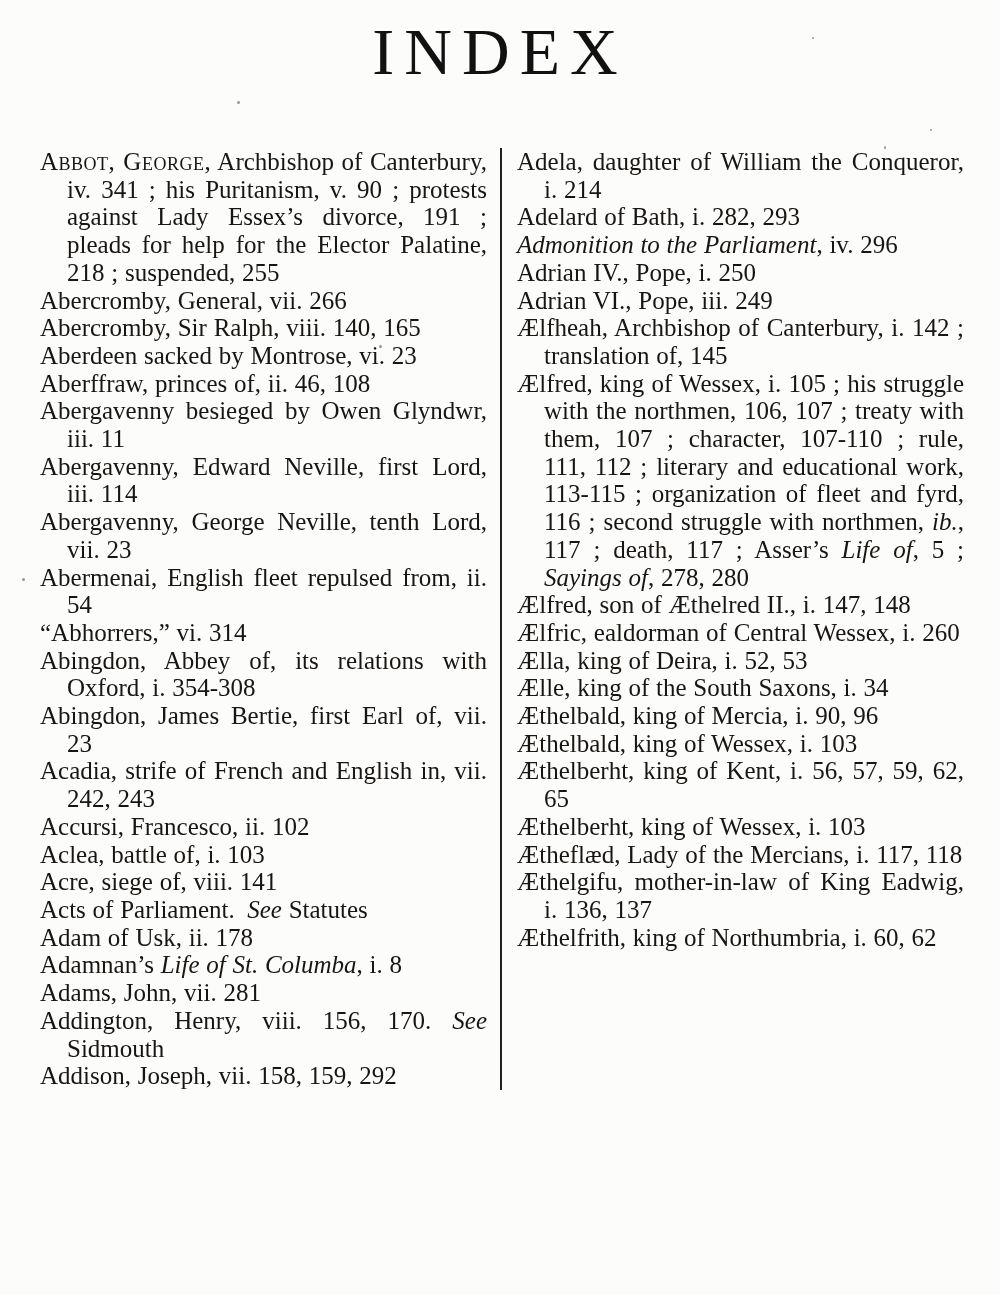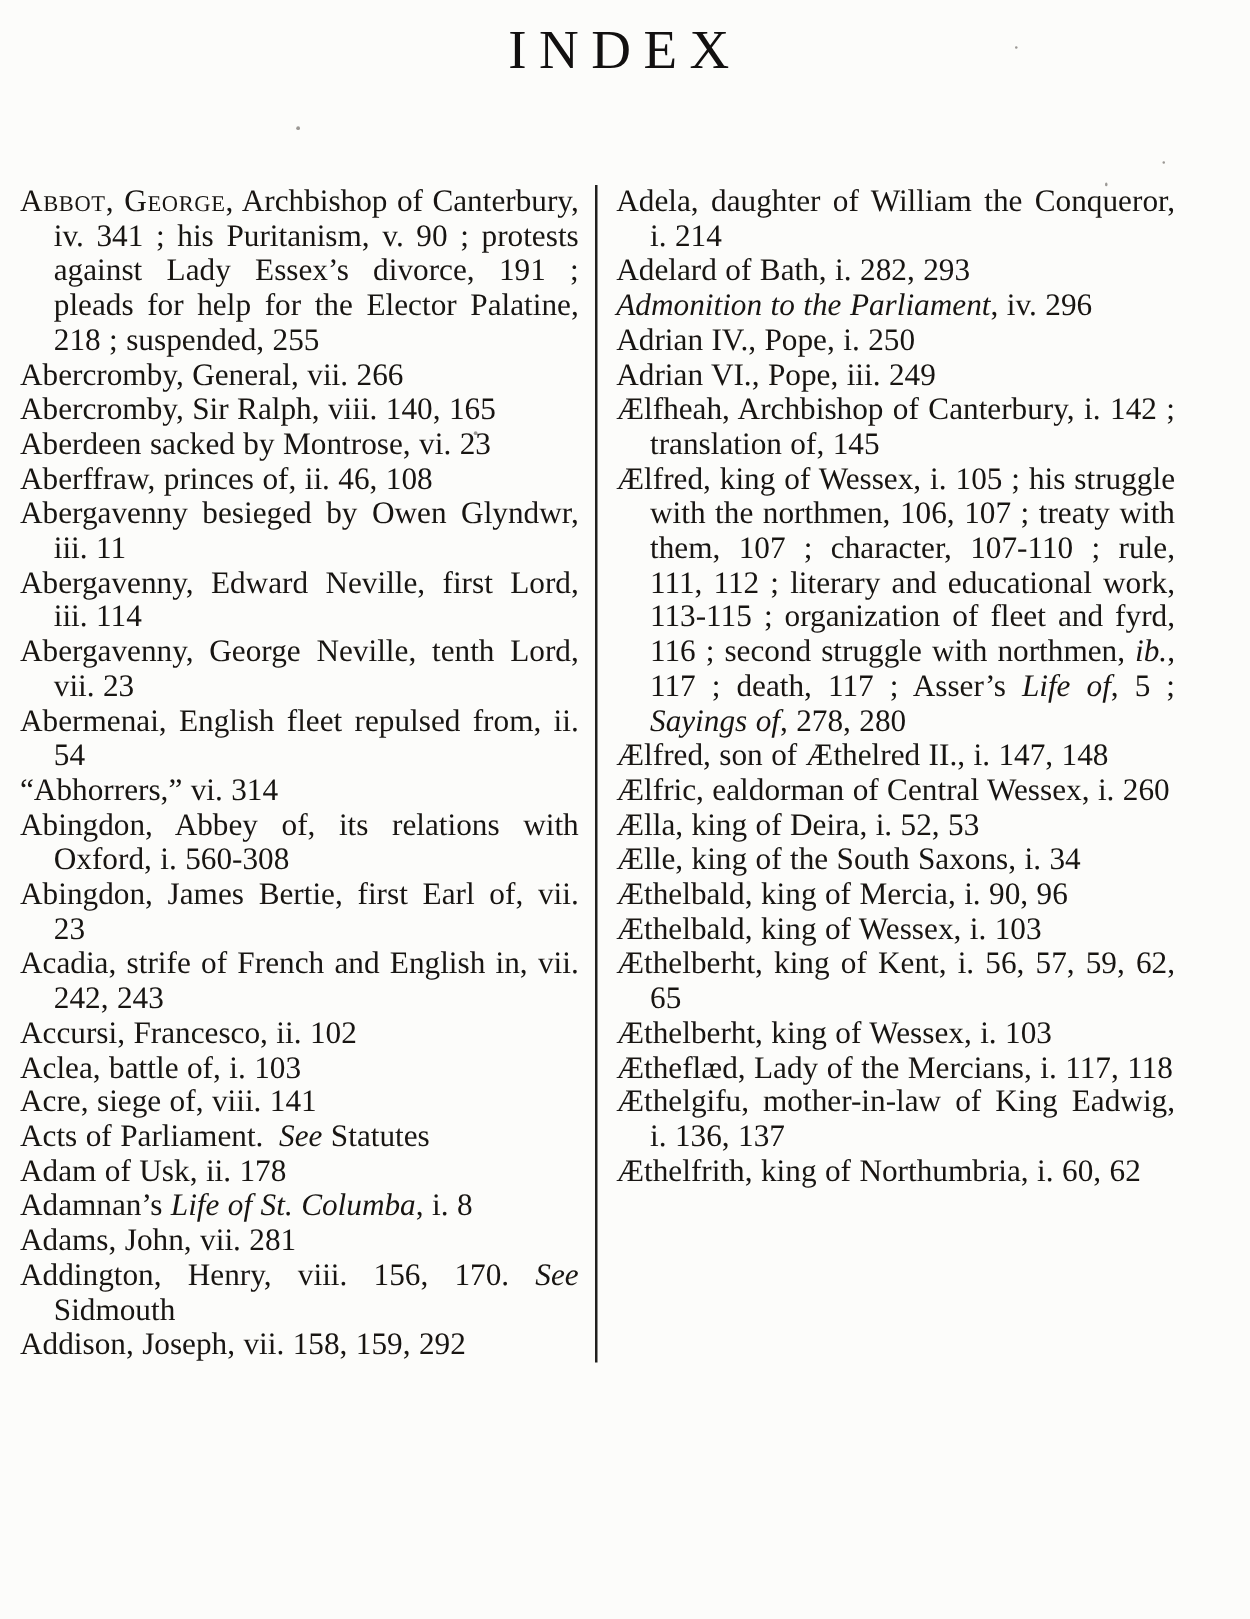--- a/index.html
+++ b/index.html
@@ -17,30 +17,30 @@
   .page {
     position: absolute;
     inset: 0;
   }
   .title {
     position: absolute;
     top: 14px;
     left: 0;
     width: 100%;
     text-align: center;
-    font-size: 44px;
+    font-size: 66px;
     font-weight: 500;
     letter-spacing: 10px;
     font-family: "Liberation Serif", "DejaVu Serif", serif;
     color: #121010;
   }
   .columns {
     position: absolute;
     top: 148px;
-    left: 16px;
+    left: 40px;
     display: flex;
     align-items: stretch;
   }
   .col { width: 447px; }
   .divider {
     width: 2px;
     background: #21201e;
     margin-left: 13px;
     margin-right: 15px;
     align-self: stretch;
@@ -74,21 +74,21 @@
         <p class="entry"><span class="sc">Abbot, George,</span><span class="rm"> Archbishop of Canterbury, iv. 341&nbsp;; his Puritanism, v. 90&nbsp;; protests against Lady Essex’s divorce, 191&nbsp;; pleads for help for the Elector Palatine, 218&nbsp;; suspended, 255</span></p>
         <p class="entry"><span class="rm">Abercromby, General, vii. 266</span></p>
         <p class="entry"><span class="rm">Abercromby, Sir Ralph, viii. 140, 165</span></p>
         <p class="entry"><span class="rm">Aberdeen sacked by Montrose, vi. 23</span></p>
         <p class="entry"><span class="rm">Aberffraw, princes of, ii. 46, 108</span></p>
         <p class="entry"><span class="rm">Abergavenny besieged by Owen Glyndwr, iii. 11</span></p>
         <p class="entry"><span class="rm">Abergavenny, Edward Neville, first Lord, iii. 114</span></p>
         <p class="entry"><span class="rm">Abergavenny, George Neville, tenth Lord, vii. 23</span></p>
         <p class="entry"><span class="rm">Abermenai, English fleet repulsed from, ii. 54</span></p>
         <p class="entry"><span class="rm">“Abhorrers,” vi. 314</span></p>
-        <p class="entry"><span class="rm">Abingdon, Abbey of, its relations with Oxford, i. 560-308</span></p>
+        <p class="entry"><span class="rm">Abingdon, Abbey of, its relations with Oxford, i. 354-308</span></p>
         <p class="entry"><span class="rm">Abingdon, James Bertie, first Earl of, vii. 23</span></p>
         <p class="entry"><span class="rm">Acadia, strife of French and English in, vii. 242, 243</span></p>
         <p class="entry"><span class="rm">Accursi, Francesco, ii. 102</span></p>
         <p class="entry"><span class="rm">Aclea, battle of, i. 103</span></p>
         <p class="entry"><span class="rm">Acre, siege of, viii. 141</span></p>
         <p class="entry"><span class="rm">Acts of Parliament. </span><span class="it">See</span><span class="rm"> Statutes</span></p>
         <p class="entry"><span class="rm">Adam of Usk, ii. 178</span></p>
         <p class="entry"><span class="rm">Adamnan’s </span><span class="it">Life of St. Columba</span><span class="rm">, i. 8</span></p>
         <p class="entry"><span class="rm">Adams, John, vii. 281</span></p>
         <p class="entry"><span class="rm">Addington, Henry, viii. 156, 170. </span><span class="it">See</span><span class="rm"> Sidmouth</span></p>

